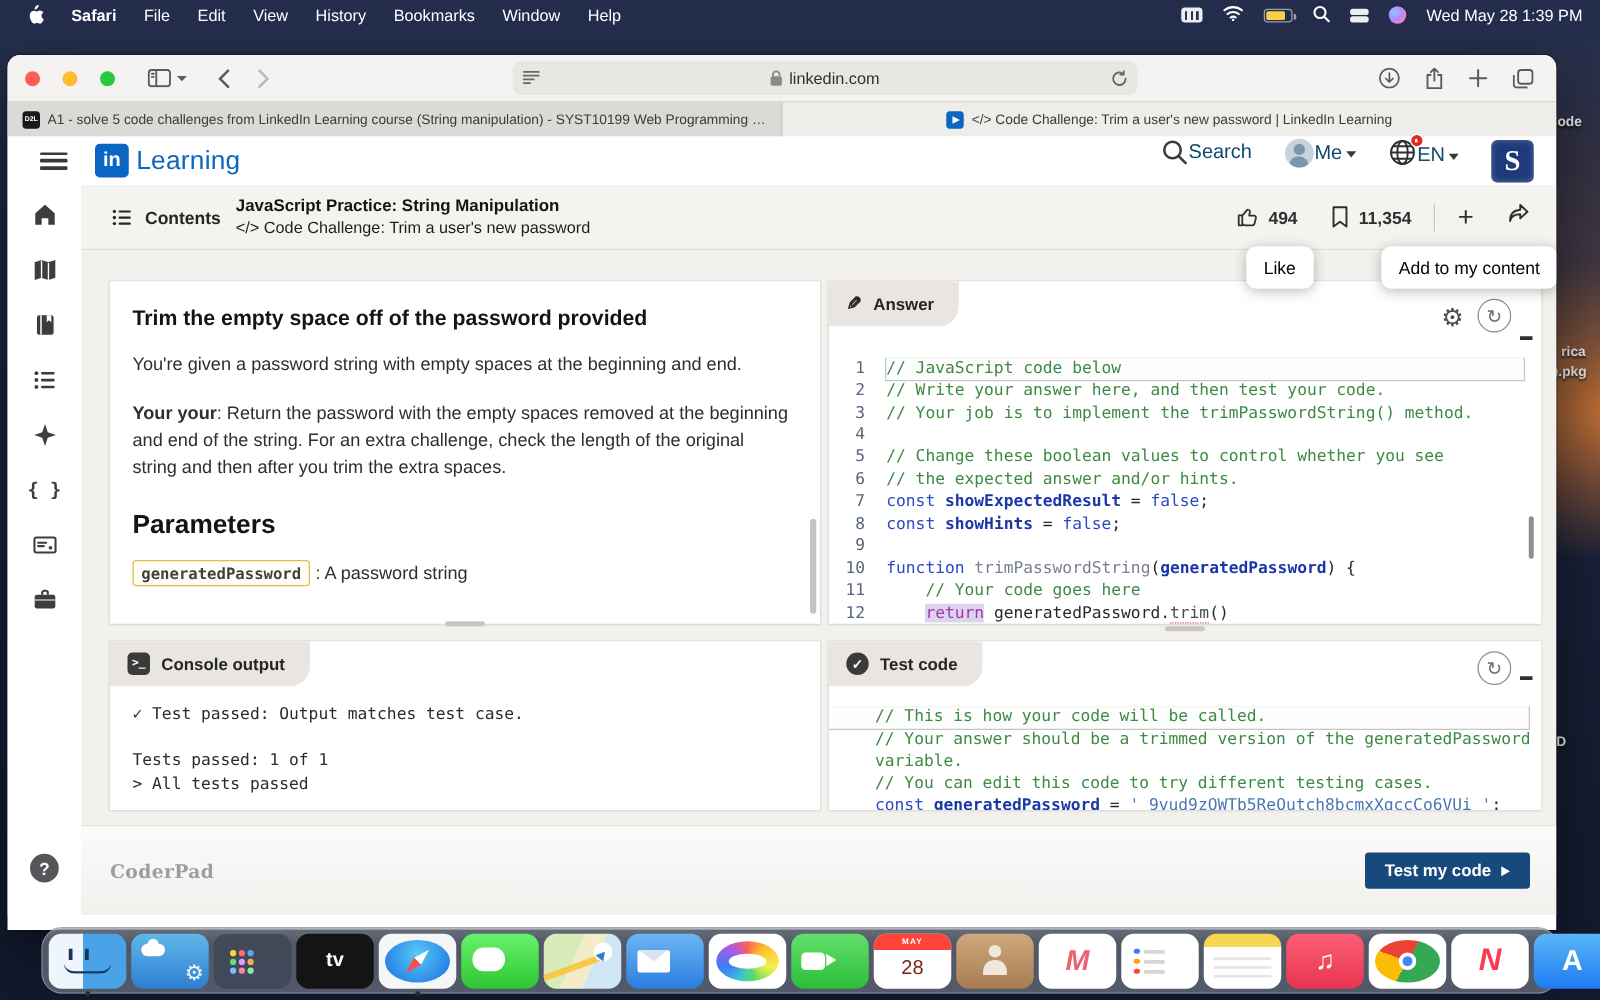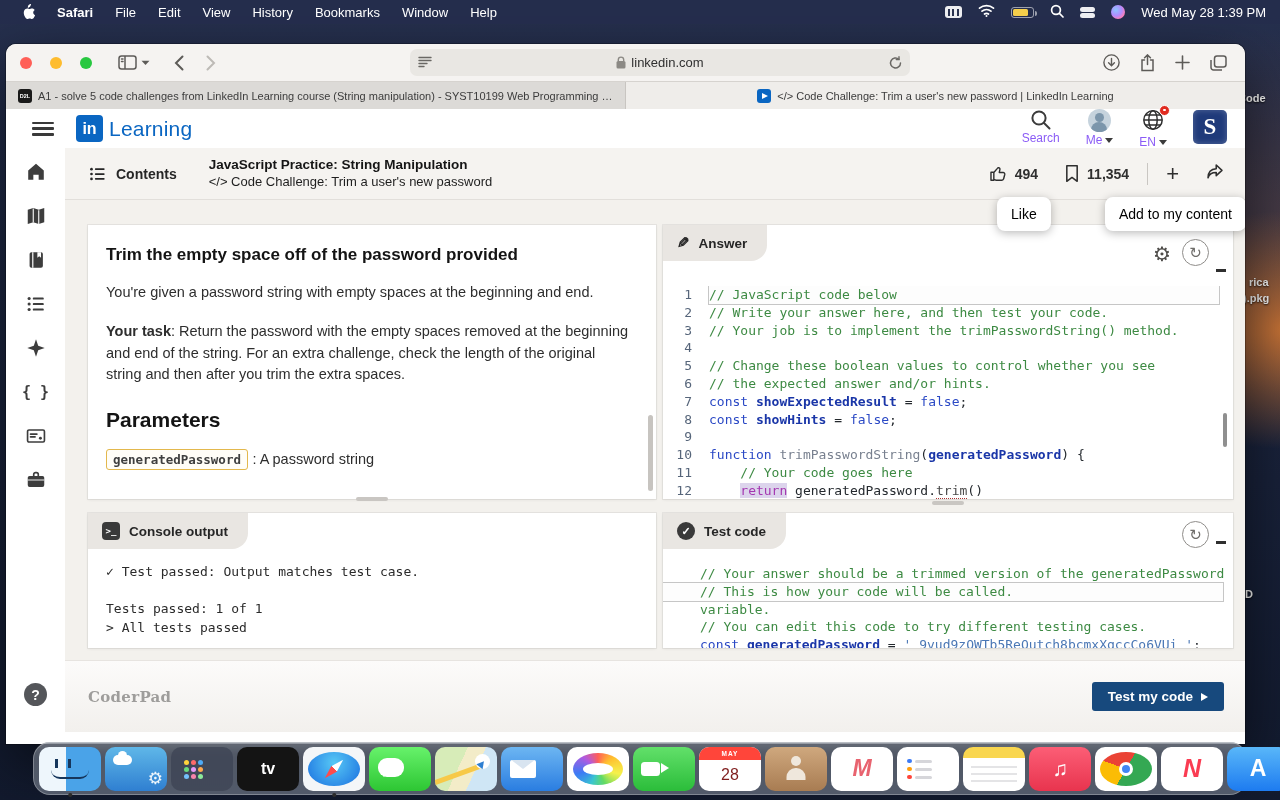--- a/index.html
+++ b/index.html
@@ -63,42 +63,42 @@
   .fav-li::after { content:''; border-style:solid; border-width:3.5px 0 3.5px 6px; border-color:transparent transparent transparent #fff; margin-left:1px; }
 
   
   .li-header { height:39px; background:#fff; display:flex; align-items:center; padding:0 18px; }
   .hamburger { width:22px; height:14px; display:flex; flex-direction:column; justify-content:space-between; margin:0 22px 0 8px; }
   .hamburger span { height:2.5px; background:#3a3a3a; border-radius:1px; }
   .li-logo { display:flex; align-items:center; gap:6px; }
   .li-badge { width:27px; height:27px; background:#0a66c2; border-radius:4px; color:#fff; font-weight:bold; font-size:16px; display:flex; align-items:center; justify-content:center; }
   .li-brand { color:#0a66c2; font-size:21px; font-weight:500; letter-spacing:.2px; }
   .hdr-right { margin-left:auto; display:flex; align-items:flex-start; gap:26px; }
-  .hdr-item { display:flex; flex-direction:column; align-items:center; gap:1px; color:#8b5cf6; font-size:12px; position:relative; }
+  .hdr-item { display:flex; flex-direction:row; align-items:center; gap:1px; color:#0c4a6e; font-size:16px; position:relative; }
   .avatar { width:23px; height:23px; border-radius:50%; background:#c6d3dd; position:relative; overflow:hidden; }
   .avatar::before { content:''; position:absolute; left:7px; top:4px; width:9px; height:9px; border-radius:50%; background:#7c96ab; }
   .avatar::after { content:''; position:absolute; left:3.5px; top:13.5px; width:16px; height:11px; border-radius:8px 8px 0 0; background:#7c96ab; }
   .caret { display:inline-block; width:0; height:0; border:4px solid transparent; border-top:5px solid #3b3b3b; margin-left:3px; transform:translateY(3px); }
   .hdr-label-row { display:flex; align-items:center; }
   .globe-wrap { position:relative; }
   .red-badge { position:absolute; top:-4px; right:-6px; width:11px; height:11px; background:#e02b20; border-radius:50%; border:1.5px solid #fff; }
   .red-badge::after { content:''; position:absolute; left:3px; top:3px; width:2.5px; height:2.5px; background:#fff; border-radius:50%; }
   .org-badge { width:34px; height:34px; background:#1f3a7a; border-radius:5px; color:#fff; display:flex; align-items:center; justify-content:center;
     font-family:"Liberation Serif", serif; font-size:23px; font-weight:bold; margin-top:1px; box-shadow:inset 0 0 6px rgba(255,255,255,.25); }
 
   
   .main { display:flex; height:584px; }
   .rail { width:59px; background:#fff; position:relative; display:flex; flex-direction:column; align-items:center; padding-top:12px; gap:20px; flex:0 0 auto; }
   .rail-ic { width:24px; height:24px; color:#3d3d3d; display:flex; align-items:center; justify-content:center; }
   .rail-help { position:absolute; bottom:26px; width:23px; height:23px; border-radius:50%; background:#54565a; color:#fff; font-weight:bold; font-size:14px; display:flex; align-items:center; justify-content:center; }
   .content { flex:1; background:#f3f1ed; display:flex; flex-direction:column; position:relative; }
 
   .lesson-bar { height:52px; background:#f5f3f0; border-bottom:1px solid #e2dfdb; display:flex; align-items:center; padding:0 20px 0 23px; }
   .contents-btn { display:flex; align-items:center; gap:9px; font-size:14px; font-weight:bold; color:#262626; }
-  .lesson-titles { margin-left:32px; line-height:1.25; }
+  .lesson-titles { margin-left:12px; line-height:1.25; }
   .course-title { font-size:13.5px; font-weight:bold; color:#151515; }
   .lesson-title { font-size:13px; color:#1f1f1f; }
   .lesson-actions { margin-left:auto; display:flex; align-items:center; gap:0; color:#2f2f2f; }
   .act-group { display:flex; align-items:center; gap:7px; font-size:14px; font-weight:bold; }
   .act-divider { width:1px; height:22px; background:#c9c6c2; margin:0 18px; }
   .act-plus { font-size:22px; font-weight:300; line-height:1; }
   .act-gap { width:26px; }
 
   .tooltip { position:absolute; background:#fff; border-radius:8px; box-shadow:0 2px 10px rgba(0,0,0,.28); color:#000000;
     font-size:14px; padding:9px 14px; z-index:20; white-space:nowrap; }
@@ -540,21 +540,21 @@
 
       <div class="tooltip tt-like">Like</div>
       <div class="tooltip tt-add">Add to my content</div>
 
       <div class="panels">
 
         <div class="card card-question">
           <div class="q-body">
             <div class="q-title">Trim the empty space off of the password provided</div>
             <div class="q-p">You're given a password string with empty spaces at the beginning and end.</div>
-            <div class="q-p"><b>Your task</b><span>: Return the password with the empty spaces removed at the beginning and end of the string. For an extra challenge, check the length of the original string and then after you trim the extra spaces.</span></div>
+            <div class="q-p"><b>Your your</b><span>: Return the password with the empty spaces removed at the beginning and end of the string. For an extra challenge, check the length of the original string and then after you trim the extra spaces.</span></div>
             <div class="q-params">Parameters</div>
             <div>
               <span class="param-chip">generatedPassword</span>
               <span class="param-desc">: A password string</span>
             </div>
           </div>
           <span class="q-scrollthumb"></span>
         </div>
 
         <div class="card card-answer">
@@ -596,22 +596,22 @@
         </div>
 
         <div class="card card-test">
           <div class="panel-tab">
             <span class="pt-ic-circle">✓</span>
             <span>Test code</span>
           </div>
           <span class="reset-btn" style="right:24px; top:8px;">↻</span>
           <span class="minus-btn" style="right:7px; top:28px;"></span>
           <div class="editor ed-test no-gutter" id="test-code">
+              <div class="code-line focus"><span class="code-content"><span class="tk-com">// This is how your code will be called.</span></span></div>
               <div class="code-line"><span class="code-content"><span class="tk-com">// Your answer should be a trimmed version of the generatedPassword</span></span></div>
-              <div class="code-line focus"><span class="code-content"><span class="tk-com">// This is how your code will be called.</span></span></div>
               <div class="code-line"><span class="code-content"><span class="tk-com">variable.</span></span></div>
               <div class="code-line"><span class="code-content"><span class="tk-com">// You can edit this code to try different testing cases.</span></span></div>
               <div class="code-line"><span class="code-content"><span class="tk-kw">const</span><span class="tk-pl"> </span><span class="tk-def">generatedPassword</span><span class="tk-pl"> = </span><span class="tk-str">' 9vud9zQWTb5ReQutch8bcmxXqccCo6VUi '</span><span class="tk-pl">;</span></span></div>
             </div>
         </div>
 
         <span class="resize-pill" style="left:291px; top:297px;"></span>
         <span class="resize-pill" style="left:867px; top:301px;"></span>
       </div>
 

